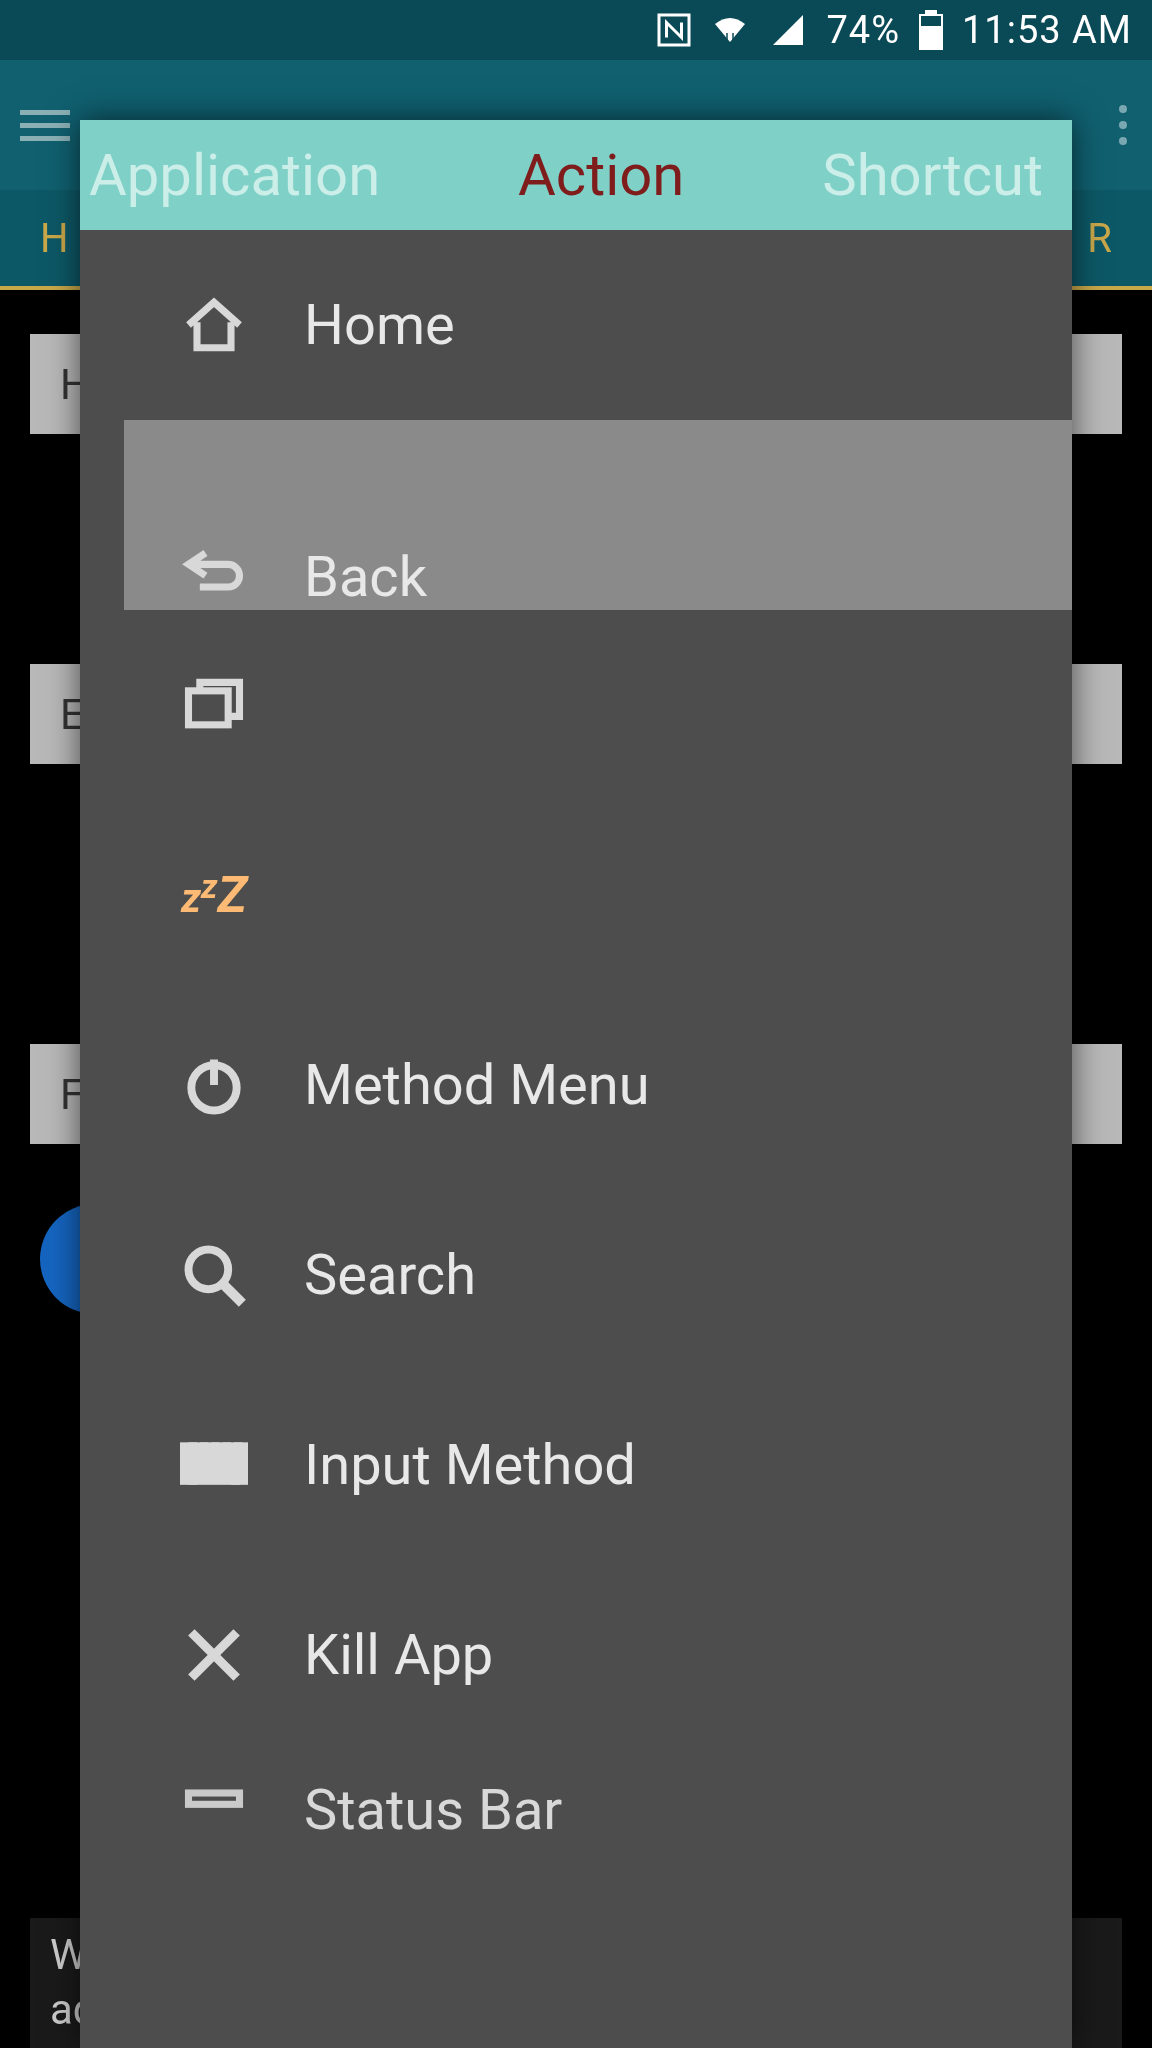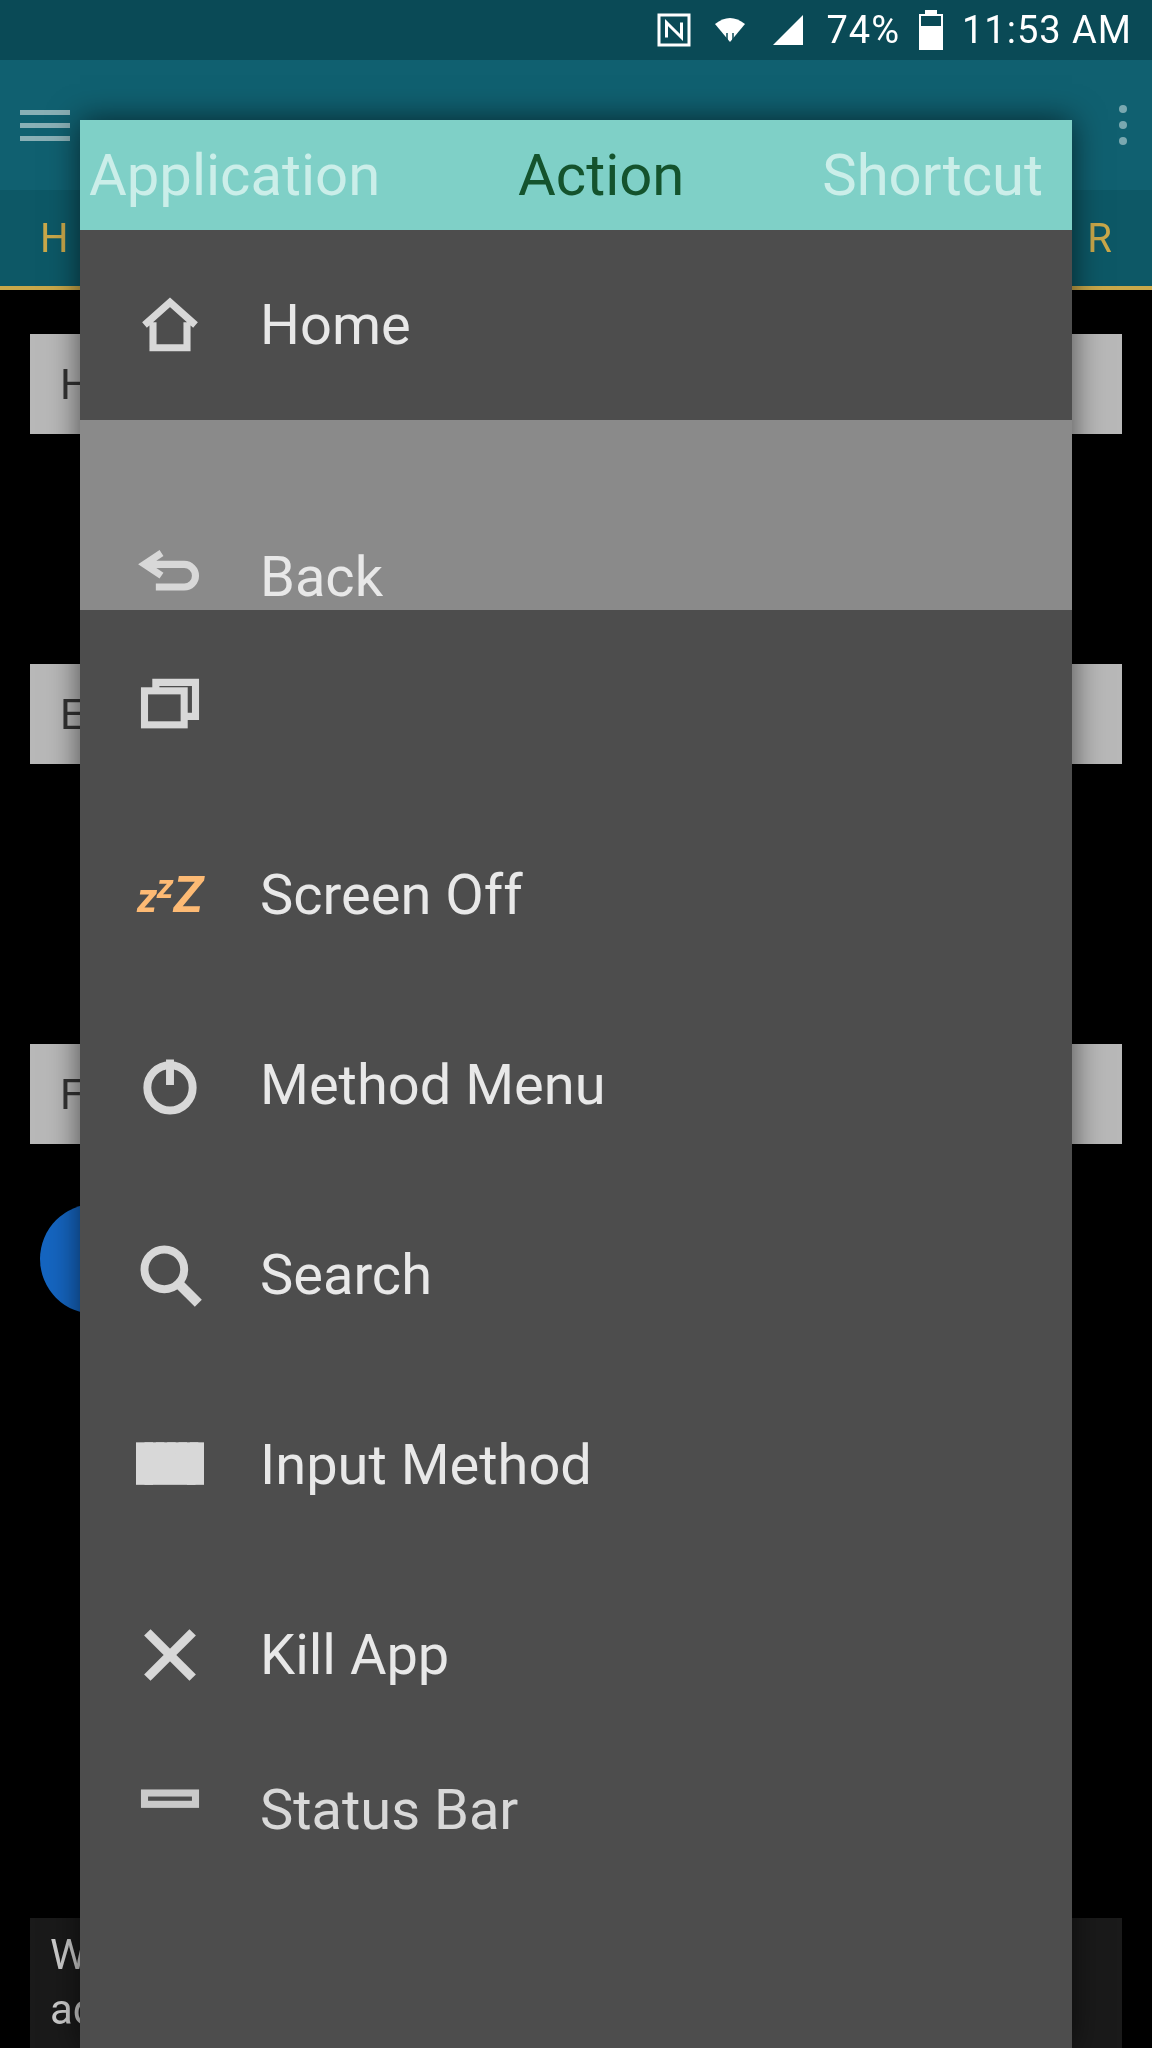--- a/index.html
+++ b/index.html
@@ -69,30 +69,30 @@
     display: flex; flex-direction: column;
     overflow: hidden;
   }
   .dialog-tabs {
     height: 110px; background: #7fd0c7;
     display: flex; align-items: center; justify-content: space-around;
     font-size: 58px;
   }
   .dialog-tabs span { padding: 0 10px; }
   .dialog-tabs .inactive { color: #cbeee9; }
-  .dialog-tabs .active { color: #14532d; font-weight: 400; }
+  .dialog-tabs .active { color: #7f1d1d; font-weight: 400; }
 
   .action-list {
     flex: 1; overflow: hidden;
     display: flex; flex-direction: column;
   }
   .action-item {
     height: 190px; display: flex; align-items: center;
     padding-left: 50px; gap: 50px;
-    color: #e8e8e8; font-size: 56px;
+    color: #e8e8e8; font-size: 56px; margin-left: 44px;
   }
   .action-item.highlight { background: #8a8a8a; align-items: flex-end; }
   .action-item .aicon { width: 80px; height: 80px; display: flex; align-items: center; justify-content: center; }
   .action-item.last { height: 120px; overflow: hidden; opacity: 0.9; }
   .action-item svg { width: 68px; height: 68px; fill: none; stroke: #d8d8d8; stroke-width: 4; }
   .sleep-text { font-size: 40px; color: #fdba74; font-weight: bold; font-style: italic; }
 </style>
 </head>
 <body>
 
@@ -193,21 +193,20 @@
             <rect x="3" y="7" width="14" height="12" stroke-width="2.5"></rect>
             <path d="M7 7 V4 H21 V16 H17" stroke-width="2.5"></path>
           </svg>
       </span>
     </div>
 
     <div class="action-item">
       <span class="aicon">
         <span class="sleep-text">z<sup>z</sup><span style="font-size:50px">Z</span></span>
       </span>
-      <span>Screen Off</span>
     </div>
 
     <div class="action-item">
       <span class="aicon">
         <svg viewBox="0 0 24 24">
             <circle cx="12" cy="13" r="8" stroke-width="2.8"></circle>
             <line x1="12" y1="3" x2="12" y2="12" stroke-width="2.8"></line>
           </svg>
       </span>
       <span>Method Menu</span>

